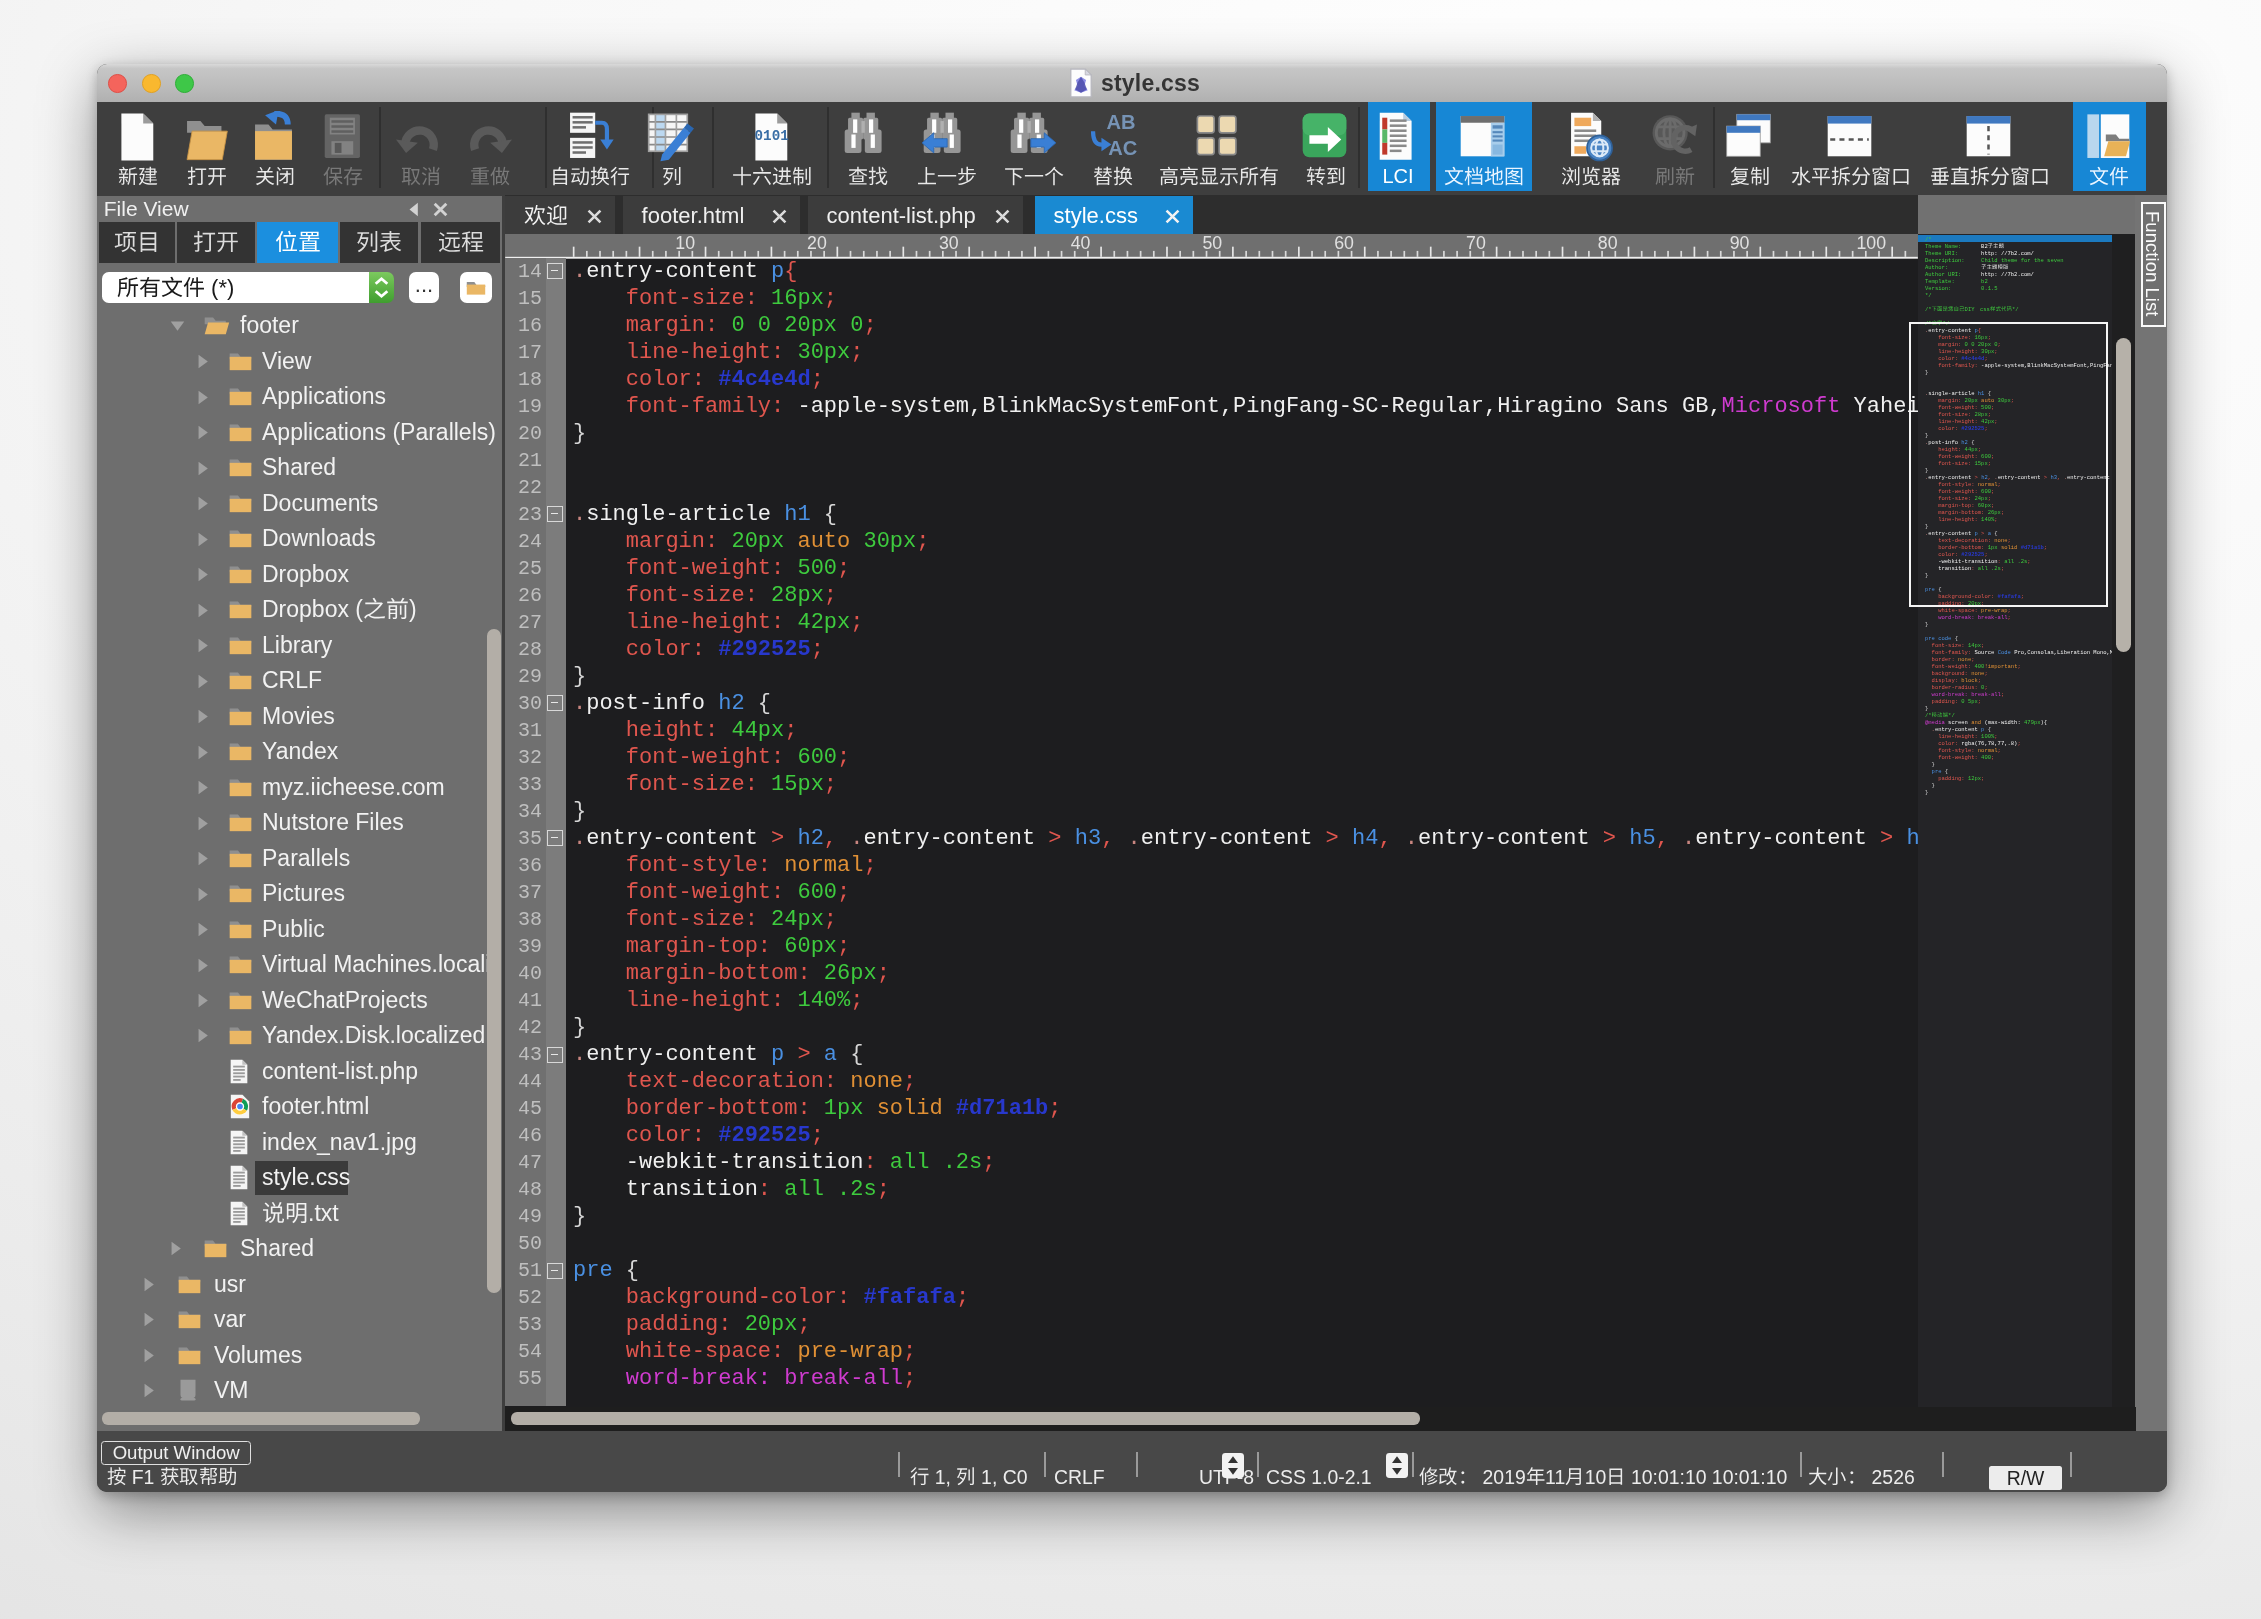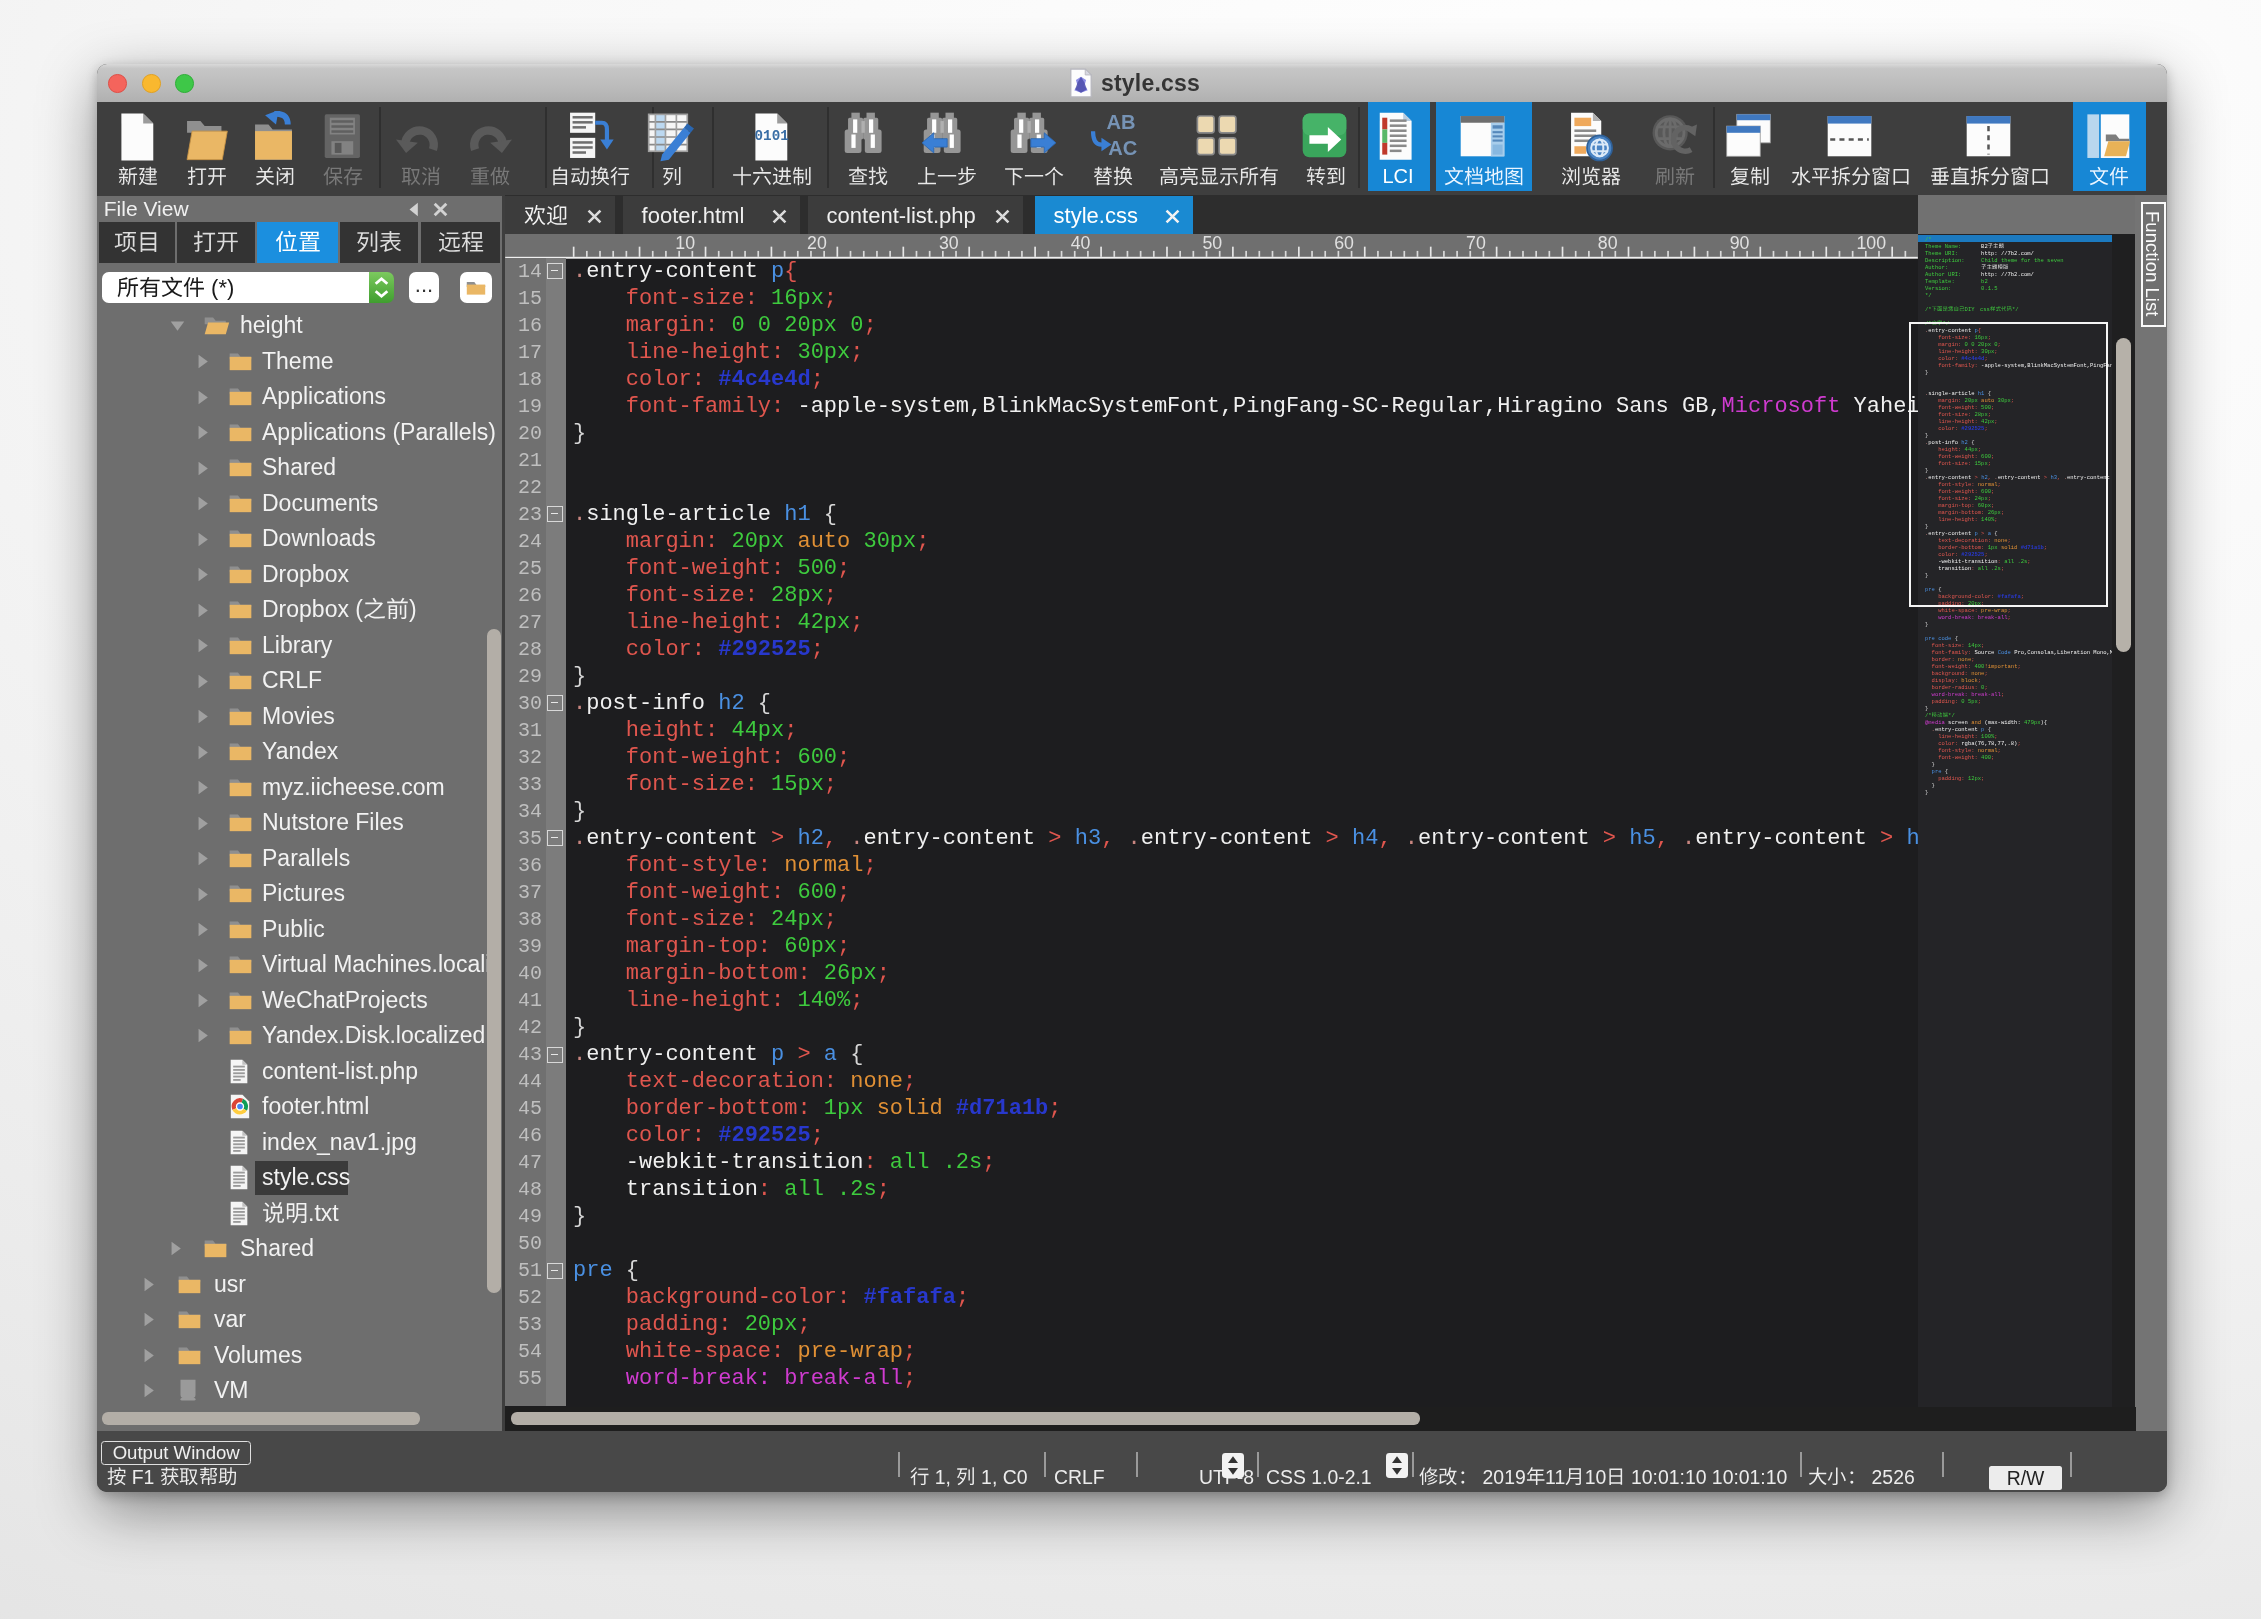--- a/index.html
+++ b/index.html
@@ -1027,29 +1027,29 @@
           <path d="M8 12 h9 l3 4 h10 v2 h-22z" fill="#8f8f8f"></path>
           <rect x="8" y="15" width="22" height="12" fill="#eab765"></rect>
         </svg></div>
       <svg class="ab" style="left:72px;top:123px" width="17" height="13.5" viewBox="0 0 20 16">
         <path d="M2 3 h16 l-8 11 z" fill="#a0a0a0"></path>
       </svg>
       <svg class="ab" style="left:106px;top:118px" width="27" height="22" viewBox="0 0 32 26">
 <path d="M2 4 h10 l3 4 h12 v4 h-25 z" fill="#8f8f8f"></path>
         <path d="M2 24 l4-14 h25 l-4 14 z" fill="#eab765"></path>
       </svg>
-      <div class="row" style="left:143px;top:112px">height</div>
+      <div class="row" style="left:143px;top:112px">footer</div>
       <svg class="ab" style="left:99px;top:157px" width="13.5" height="17" viewBox="0 0 16 20">
         <path d="M3 2 l11 8 -11 8 z" fill="#a0a0a0"></path>
       </svg>
       <svg class="ab" style="left:131px;top:154px" width="25" height="22" viewBox="0 0 30 26">
 <path d="M2 4 h10 l3 4 h13 v3 h-26 z" fill="#8f8f8f"></path>
         <rect x="2" y="8" width="26" height="16" fill="#eab765"></rect>
       </svg>
-      <div class="row" style="left:165px;top:148px">Theme</div>
+      <div class="row" style="left:165px;top:148px">View</div>
       <svg class="ab" style="left:99px;top:193px" width="13.5" height="17" viewBox="0 0 16 20">
         <path d="M3 2 l11 8 -11 8 z" fill="#a0a0a0"></path>
       </svg>
       <svg class="ab" style="left:131px;top:189px" width="25" height="22" viewBox="0 0 30 26">
 <path d="M2 4 h10 l3 4 h13 v3 h-26 z" fill="#8f8f8f"></path>
         <rect x="2" y="8" width="26" height="16" fill="#eab765"></rect>
       </svg>
       <div class="row" style="left:165px;top:183px">Applications</div>
       <svg class="ab" style="left:99px;top:228px" width="13.5" height="17" viewBox="0 0 16 20">
         <path d="M3 2 l11 8 -11 8 z" fill="#a0a0a0"></path>

